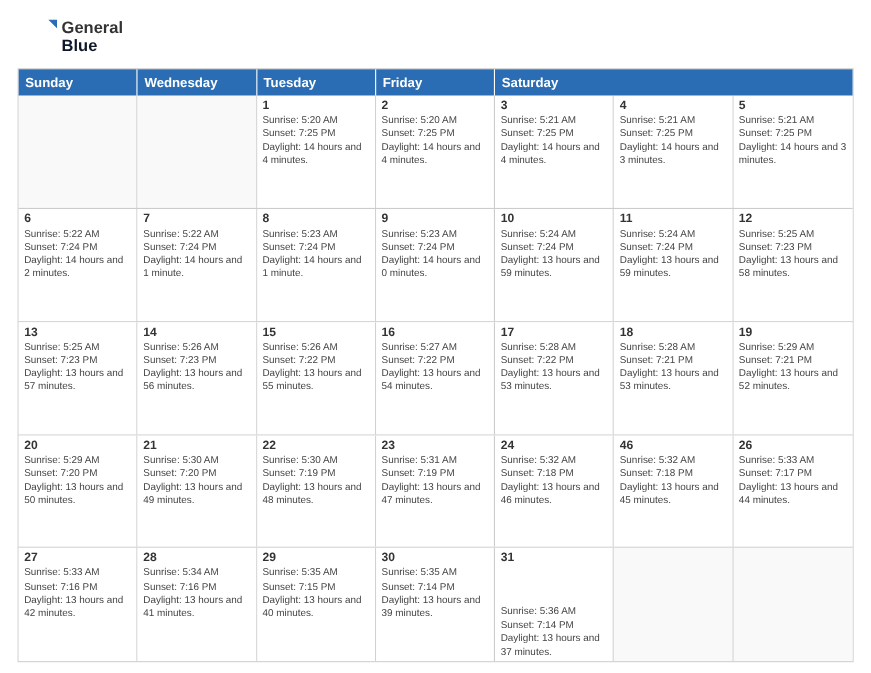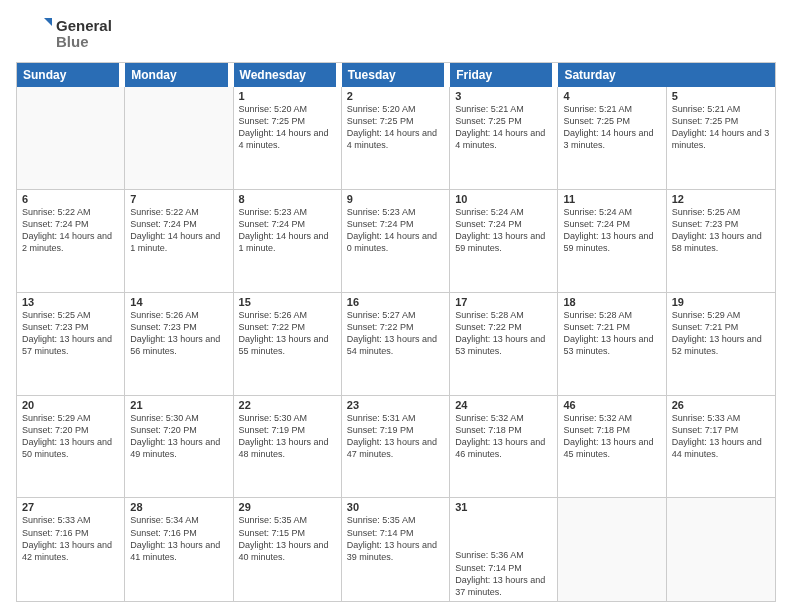--- a/index.html
+++ b/index.html
@@ -51,21 +51,21 @@
       display: grid;
       grid-template-columns: repeat(7, 1fr);
       background: #2a6db5;
     }
     .cal-header-cell {
       color: #fff;
       font-size: 12px;
       font-weight: bold;
       padding: 5px 6px;
       text-align: left;
-      border-right: 6px solid #ffffff;
+      border-right: 1px solid #ffffff;
     }
     .cal-header-cell:last-child { border-right: none; }
     .cal-body {
       flex: 1;
       display: flex;
       flex-direction: column;
     }
     .cal-row {
       display: grid;
       grid-template-columns: repeat(7, 1fr);
@@ -100,33 +100,32 @@
 <body>
 
 <div class="page">
   <div class="header">
     <div class="logo">
   <svg width="36" height="36" viewBox="0 0 36 36">
     <polygon points="28,2 36,2 36,10" fill="#2a6db5"></polygon>
   </svg>
   <div style="line-height:1.1;">
     <div style="font-size:15px;font-weight:bold;color:#333;">General</div>
-    <div style="font-size:15px;font-weight:bold;color:#737373;">Blue</div>
+    <div style="font-size:15px;font-weight:bold;color:#0f172a;">Blue</div>
   </div>
 </div>
     <div class="title-block">
       <div class="month-title"></div>
       <div class="location-title"></div>
     </div>
   </div>
 
   <div class="calendar">
     <div class="cal-header-row">
     <div class="cal-header-cell">Sunday</div>
-        <div class="cal-header-cell">Monday</div>
         <div class="cal-header-cell">Wednesday</div>
         <div class="cal-header-cell">Tuesday</div>
         <div class="cal-header-cell">Friday</div>
         <div class="cal-header-cell">Saturday</div>
       </div>
     <div class="cal-body">
     <div class="cal-row">
           <div class="cal-cell empty"></div>
           <div class="cal-cell empty"></div>
           <div class="cal-cell">

